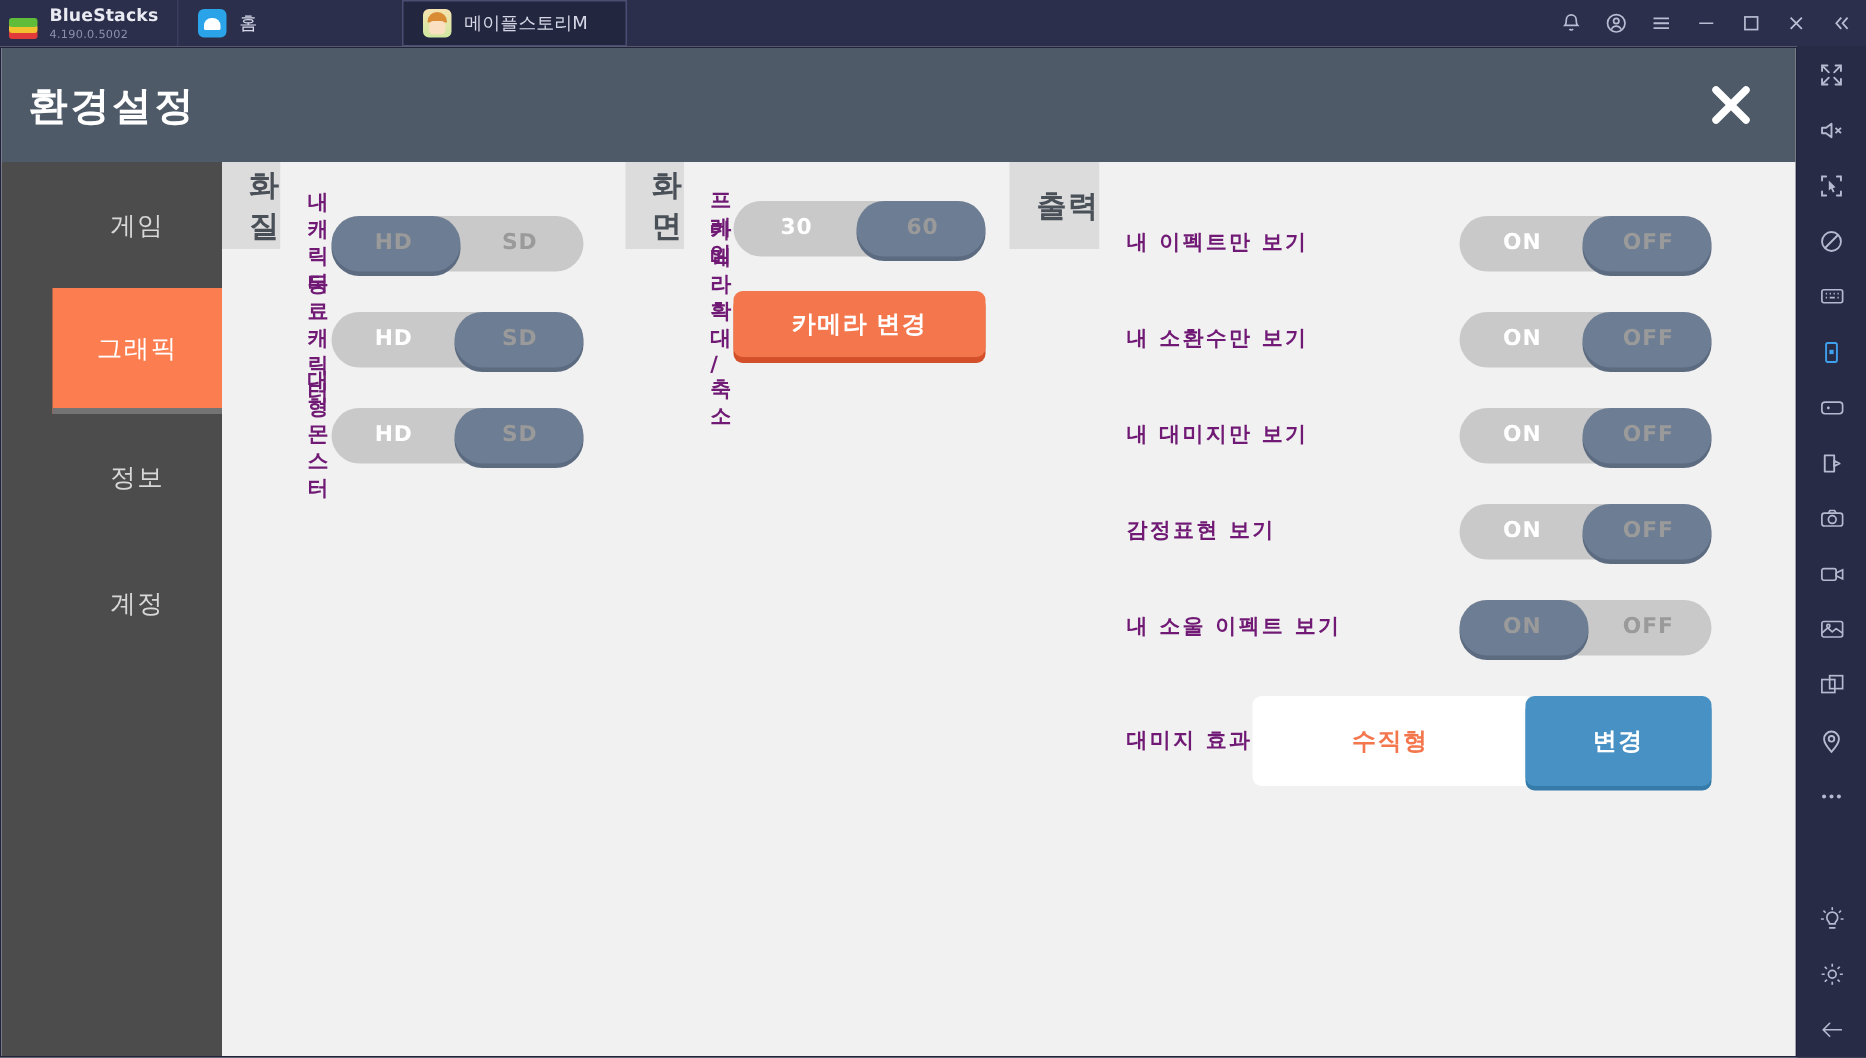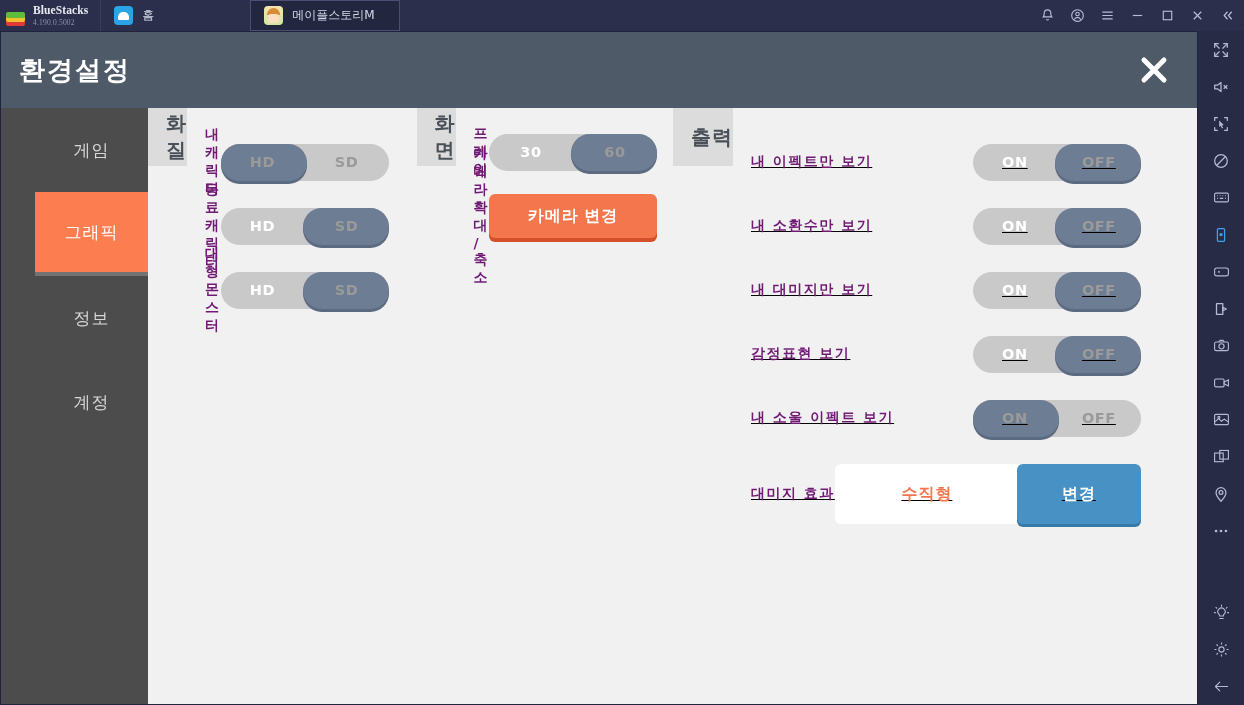--- a/index.html
+++ b/index.html
@@ -7,21 +7,21 @@
     width:1244px; height:705px;
     background:#272b45;
     font-family:"DejaVu Sans","Liberation Sans",sans-serif;
     overflow:hidden;
   }
   
   #titlebar{
     position:absolute; left:0; top:0; width:1244px; height:31px;
     background:#2b2f4c; display:flex; align-items:stretch;
   }
-  .bs-brand{ display:flex; align-items:center; gap:6px; padding:0 12px 0 5px;font-family:Liberation Serif, serif; }
+  .bs-brand{ display:flex; align-items:center; gap:6px; padding:0 12px 0 5px; }
   .bs-logo{ width:22px; height:20px; position:relative; }
   .bs-logo i{ position:absolute; left:1px; width:19px; height:6px; border-radius:2px; display:block; }
   .bs-logo i.l1{ bottom:0; background:#e03a3a; }
   .bs-logo i.l2{ bottom:4px; background:#f2c12e; }
   .bs-logo i.l3{ bottom:8px; background:#5fbd3a; }
   .bs-name{ line-height:1; }
   .bs-name .n{ font-size:11.5px; font-weight:bold; color:#e9eaf2; letter-spacing:.1px; }
   .bs-name .v{ font-size:7.5px; color:#8d90ab; margin-top:2px; letter-spacing:.2px; }
   .bs-tab{
     display:flex; align-items:center; gap:9px;
@@ -310,21 +310,21 @@
         </div>
 
         <div class="spacer-flex"></div>
       </div>
 
       <div class="pane right">
 
         <div class="sec-head">
           <span>출력</span>
         </div>
-        <div class="sec-body" style="padding-top:22px;text-decoration:underline;">
+        <div class="sec-body" style="padding-top:22px;">
 
           <div class="row">
             <div class="label">내 이펙트만 보기</div>
             <div class="toggle on-right">
               <div class="knob"></div>
               <div class="opt">ON</div>
               <div class="opt">OFF</div>
             </div>
           </div>
 

